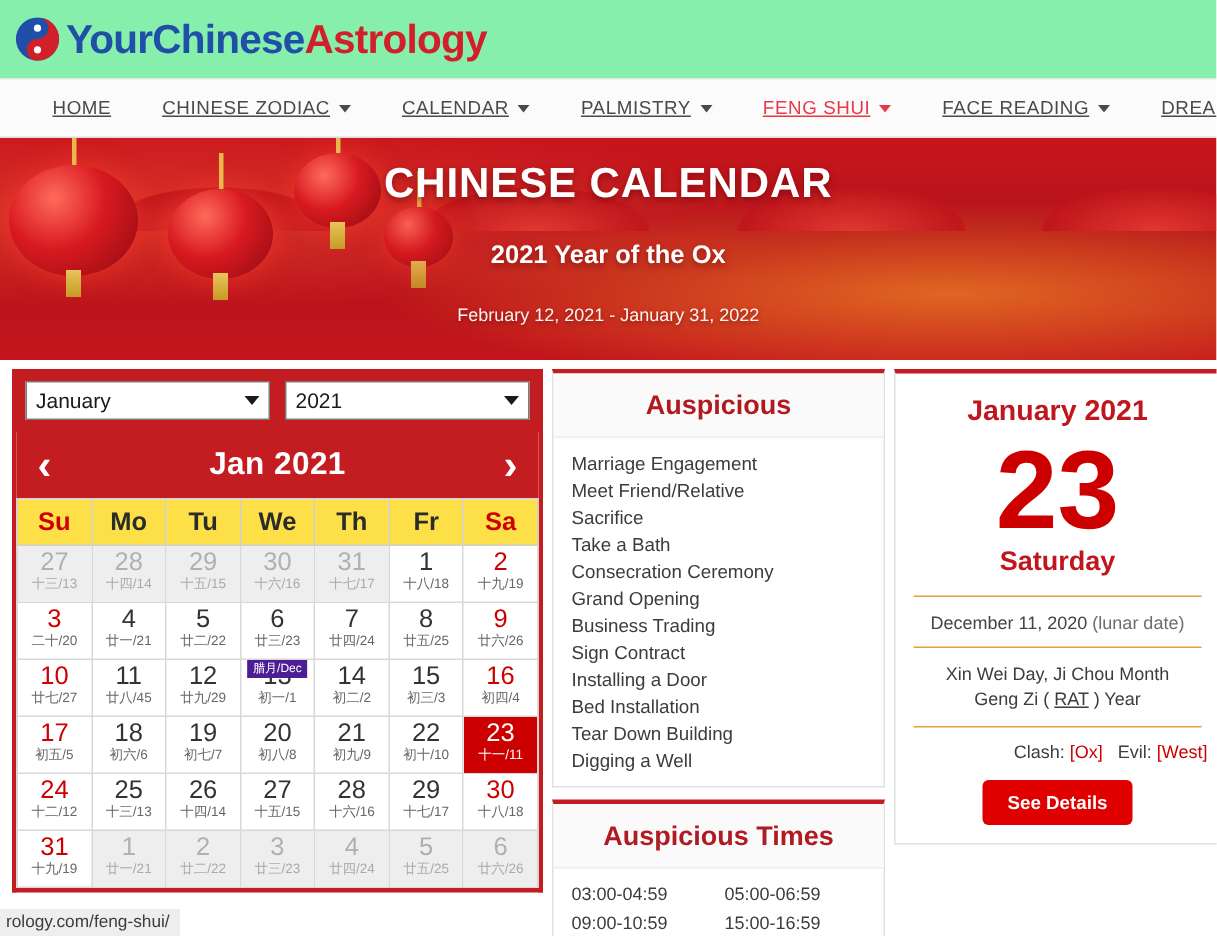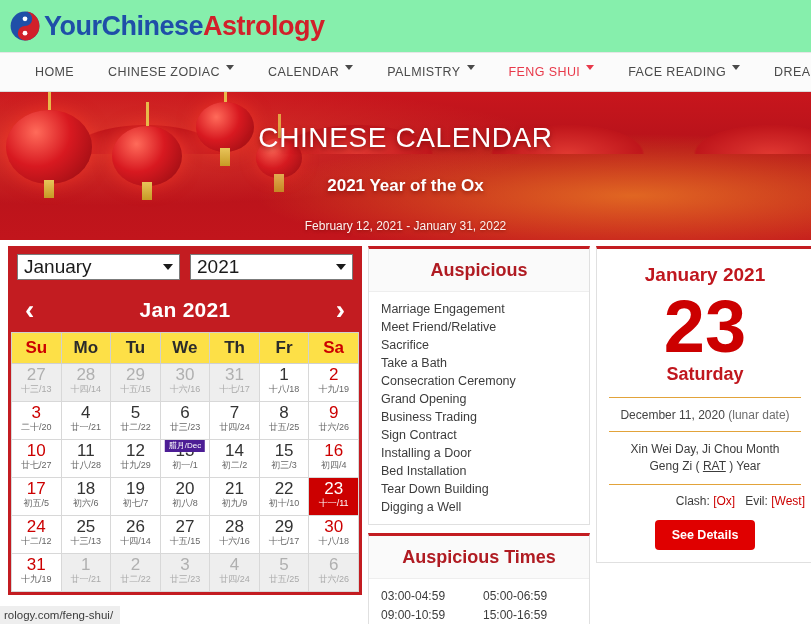--- a/index.html
+++ b/index.html
@@ -35,28 +35,29 @@
     background: #fbfbfb;
     border-top: 1px solid #e6e6e6;
     border-bottom: 1px solid #dcdcdc;
     display: flex;
     align-items: center;
     padding-left: 18px;
     overflow: hidden;
   }
   .nav-item {
     display: flex;
-    align-items: flex-start;
+    align-items: center;
     gap: 6px;
     font-size: 12.5px;
     color: #4a4a4a;
     letter-spacing: 0.4px;
     white-space: nowrap;
     padding: 0 17px;
     cursor: pointer;
+    text-decoration: underline;
   }
   .nav-item.active { color: #e8394a; }
   .caret {
     width: 0; height: 0;
     border-left: 4.5px solid transparent;
     border-right: 4.5px solid transparent;
     border-top: 5px solid #4a4a4a;
     display: inline-block;
   }
   .nav-item.active .caret { border-top-color: #e8394a; }
@@ -111,24 +112,23 @@
   }
   .banner-inner {
     position: relative;
     z-index: 3;
     text-align: center;
     padding-top: 14px;
   }
   .banner-title {
     color: #ffffff;
     font-size: 28px;
-    font-weight: normal;
+    font-weight: bold;
     letter-spacing: 0.6px;
     text-shadow: 0 2px 5px rgba(90,0,0,0.55);
-    margin-top: 16px;
   }
   .banner-sub {
     color: #ffffff;
     font-size: 17px;
     font-weight: bold;
     margin-top: 22px;
     text-shadow: 0 2px 4px rgba(90,0,0,0.5);
   }
   .banner-range {
     color: #fdf2ee;
@@ -153,21 +153,21 @@
     padding: 7px 8px;
     display: flex;
     gap: 10px;
   }
   .sel {
     flex: 1 1 0;
     height: 26px;
     background: #ffffff;
     border: 1px solid #7b7b7b;
     font-family: "Liberation Sans", sans-serif;
-    font-size: 19px;
+    font-size: 14px;
     color: #1a1a1a;
     padding: 0 6px;
     appearance: none;
     position: relative;
     display: flex;
     align-items: center;
     cursor: pointer;
   }
   .sel .sel-val { flex: 1; }
   .sel .sel-caret {
@@ -473,21 +473,21 @@
                 <div class="d-lun">廿六/26</div>
               </td>
             </tr>
             <tr>
               <td class="red">
                 <div class="d-num">10</div>
                 <div class="d-lun">廿七/27</div>
               </td>
               <td class="">
                 <div class="d-num">11</div>
-                <div class="d-lun">廿八/28</div>
+                <div class="d-lun">廿八/45</div>
               </td>
               <td class="">
                 <div class="d-num">12</div>
                 <div class="d-lun">廿九/29</div>
               </td>
               <td class="">
                 <div class="month-tag">腊月/Dec</div>
                 <div class="d-num">13</div>
                 <div class="d-lun">初一/1</div>
               </td>

